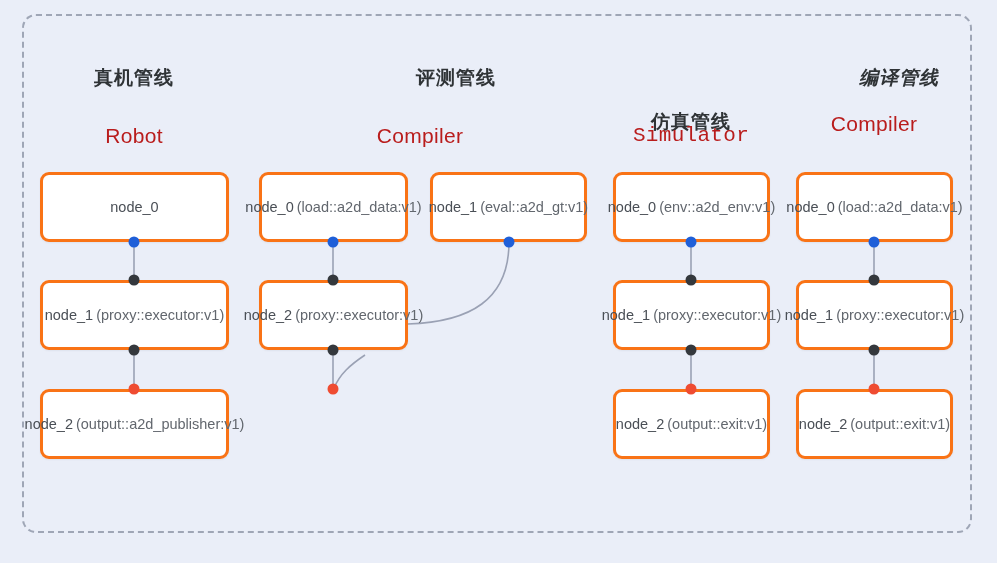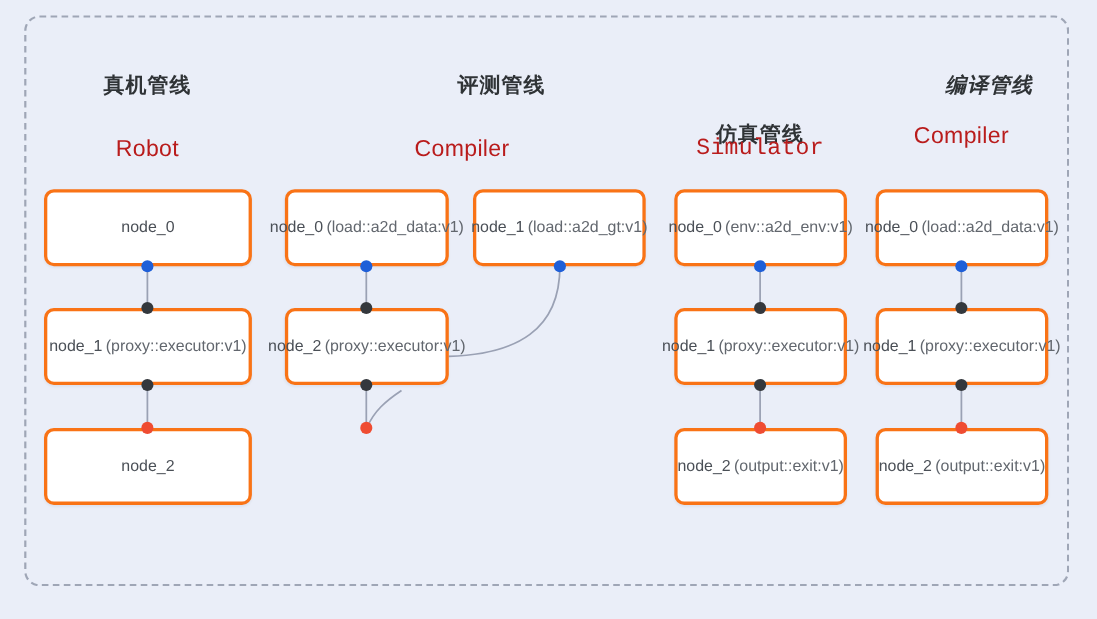--- a/index.html
+++ b/index.html
@@ -138,32 +138,33 @@
 
   <div class="node-box" style="left:40px; top:280px; width:189px; height:70px;">
     <div class="node-title">node_1</div>
     <div class="node-sub">(proxy::executor:v1)</div>
   </div>
   <div class="port port-black" style="left:134px; top:280px;"></div>
   <div class="port port-black" style="left:134px; top:350px;"></div>
 
   <div class="node-box" style="left:40px; top:389px; width:189px; height:70px;">
     <div class="node-title">node_2</div>
+    <div class="node-sub">(output::a2d_publisher:v1)</div>
   </div>
   <div class="port port-red" style="left:134px; top:389px;"></div>
 
   <div class="node-box" style="left:259px; top:172px; width:149px; height:70px;">
     <div class="node-title">node_0</div>
     <div class="node-sub">(load::a2d_data:v1)</div>
   </div>
   <div class="port port-blue" style="left:333px; top:242px;"></div>
 
   <div class="node-box" style="left:430px; top:172px; width:157px; height:70px;">
     <div class="node-title">node_1</div>
-    <div class="node-sub">(load::a2d_gt:v1)</div>
+    <div class="node-sub">(eval::a2d_gt:v1)</div>
   </div>
   <div class="port port-blue" style="left:509px; top:242px;"></div>
 
   <div class="node-box" style="left:259px; top:280px; width:149px; height:70px;">
     <div class="node-title">node_2</div>
     <div class="node-sub">(proxy::executor:v1)</div>
   </div>
   <div class="port port-black" style="left:333px; top:280px;"></div>
   <div class="port port-black" style="left:333px; top:350px;"></div>
 

